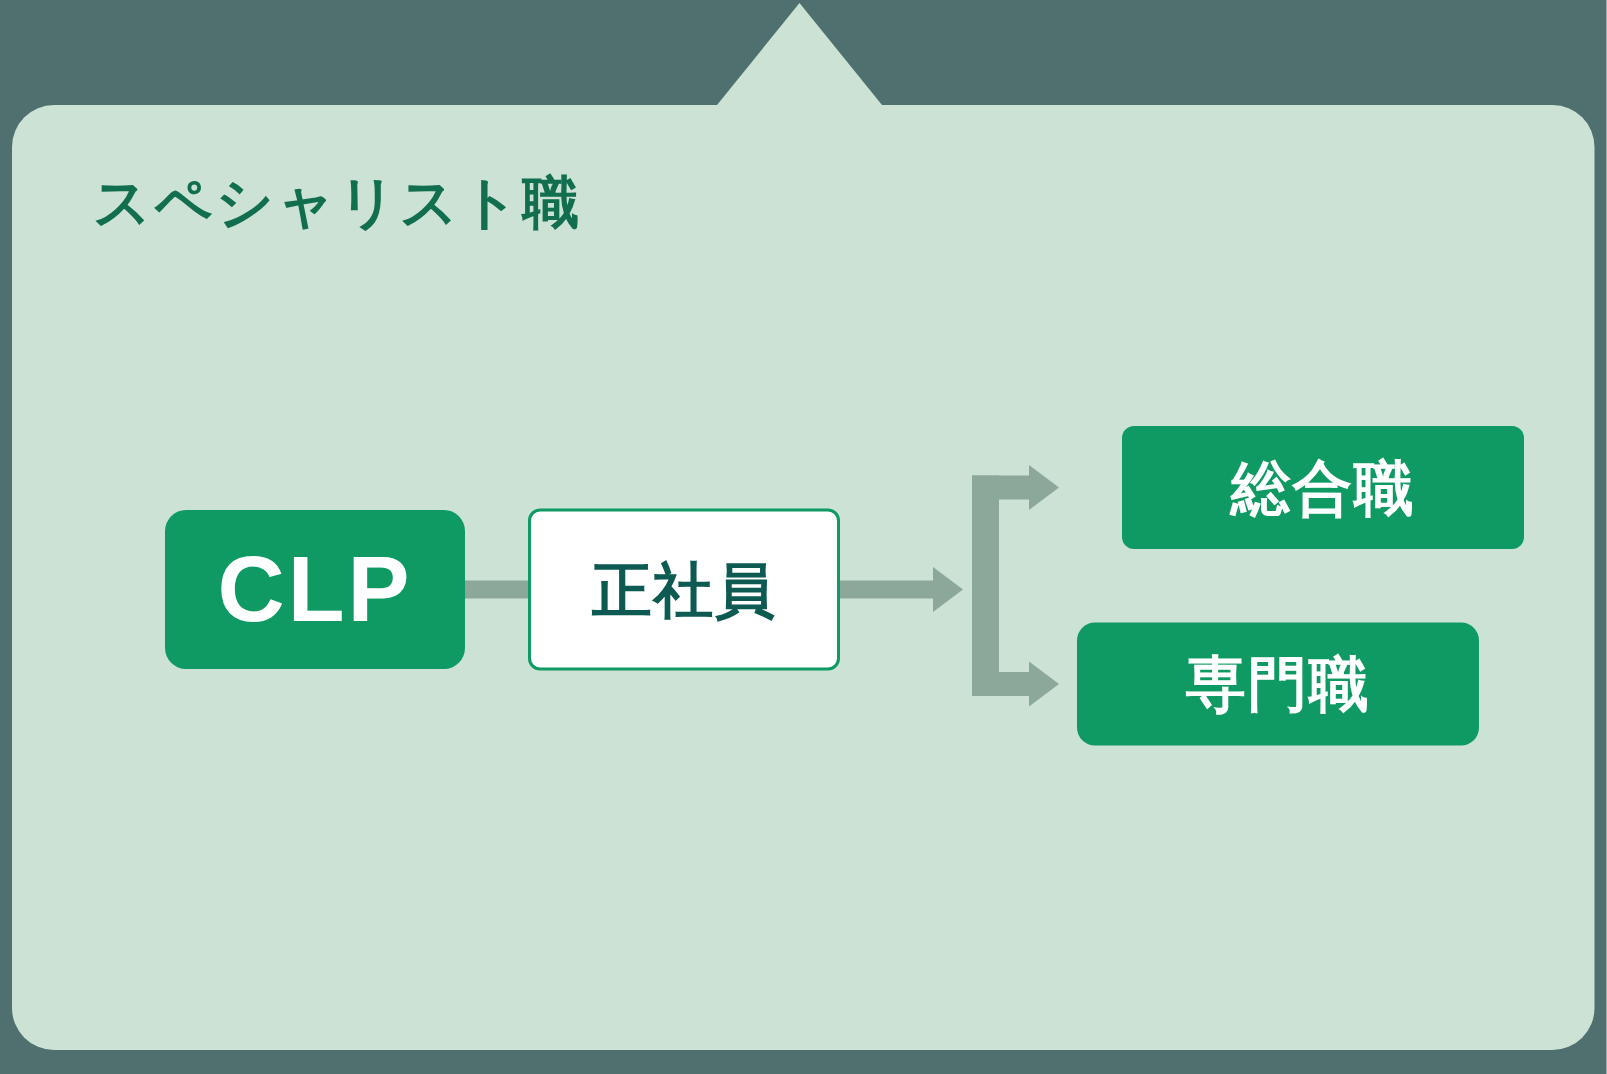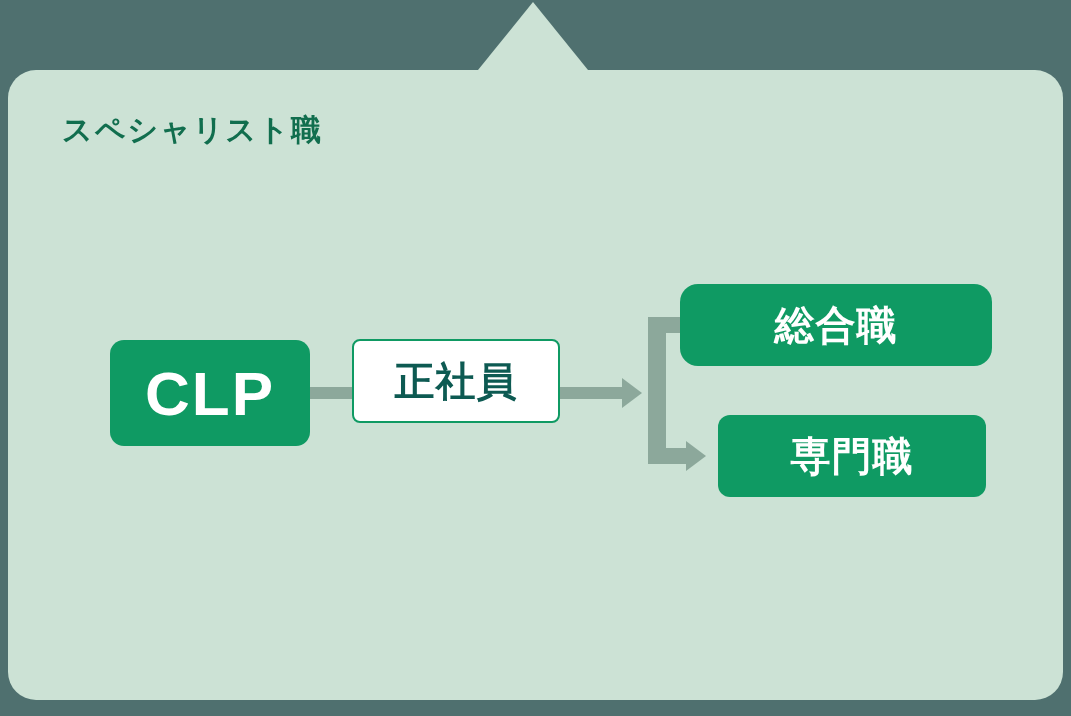--- a/index.html
+++ b/index.html
@@ -40,21 +40,21 @@
     width:0;
     height:0;
     border-left:55px solid transparent;
     border-right:55px solid transparent;
     border-bottom:68px solid var(--panel-bg,#cce2d5);
   }
   .panel-title{
     position:absolute;
     left:54px;
     top:40px;
-    font-size:30px;
+    font-size:38px;
     font-weight:bold;
     letter-spacing:2px;
     color:var(--title-text,#116e4e);
   }
   .node{
     position:absolute;
     display:flex;
     align-items:center;
     justify-content:center;
     font-weight:bold;
@@ -70,26 +70,26 @@
     background:var(--middle-bg,#ffffff);
     color:var(--middle-text,#0d5a52);
     border:2px solid var(--node-green,#0f9a63);
     border-radius:8px;
   }
   .node-clp{
     left:102px; top:270px; width:200px; height:106px;
     font-size:62px; letter-spacing:2px;
   }
   .node-seishain{
-    left:344px; top:269px; width:208px; height:84px;
+    left:344px; top:269px; width:208px; height:108px;
     font-size:40px;
   }
   .node-sogo{
-    left:672px; top:214px; width:312px; height:82px;
-    font-size:40px; border-radius:18px;
+    left:740px; top:214px; width:268px; height:82px;
+    font-size:40px; border-radius:8px;
   }
   .node-senmon{
     left:710px; top:345px; width:268px; height:82px;
     font-size:40px; border-radius:12px;
   }
   .shaft{
     position:absolute;
     background:var(--arrow,#8ca89b);
   }
   .shaft-1{ left:302px; top:317px; width:42px; height:12px; }

